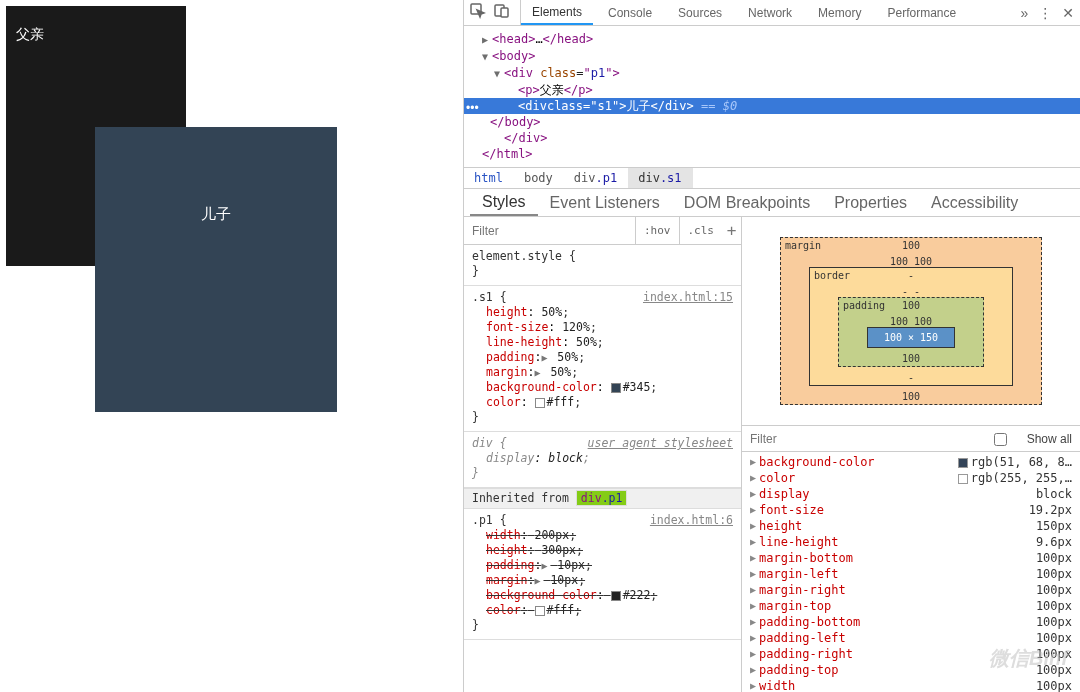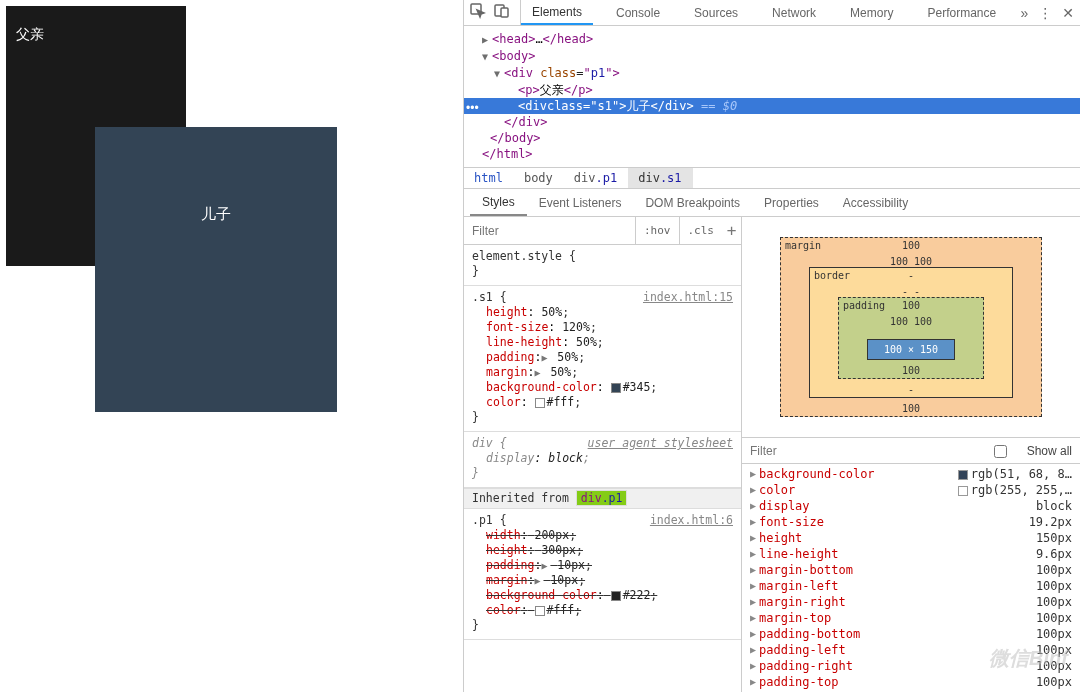--- a/index.html
+++ b/index.html
@@ -14,21 +14,21 @@
 .s1box { position: absolute; left: 95px; top: 127px; width: 242px; height: 285px; background: #334455; color: #fff; display: flex; align-items: flex-start; justify-content: center; }
 .s1box .label { margin-top: 78px; font-size: 15px; }
 
 
 .devtools { flex: 1; display: flex; flex-direction: column; border-left: 1px solid #ccc; }
 
 
 .dt-toolbar { height: 26px; display: flex; align-items: center; border-bottom: 1px solid #ccc; padding: 0 6px; }
 .dt-icons { display: flex; gap: 8px; padding-right: 10px; border-right: 1px solid #ccc; height: 100%; align-items: center; }
 .icon-svg { width: 16px; height: 16px; stroke: #666; fill: none; stroke-width: 1.5; }
-.dt-tabs { display: flex; gap: 12px; height: 100%; text-align: center; }
+.dt-tabs { display: flex; gap: 4px; height: 100%; text-align: center; }
 .dt-tab { padding: 0 11px; display: flex; align-items: center; color: #666; cursor: pointer; font-size: 12px; }
 .dt-tab.active { color: #333; border-bottom: 2px solid #2196f3; font-weight: 400; }
 .dt-toolbar-right { margin-left: auto; display: flex; align-items: center; gap: 10px; color: #666; }
 .chev { font-size: 14px; }
 
 
 .elements-tree { padding: 5px 0 5px 16px; font-family: Menlo, Consolas, monospace; font-size: 12px; line-height: 16px; color: #222; }
 .elements-tree .row { white-space: pre; padding: 0 2px; }
 .punct { color: #881280; }
 .tagn { color: #881280; }
@@ -43,21 +43,21 @@
 
 
 .breadcrumb { display: flex; border-top: 1px solid #ccc; border-bottom: 1px solid #ccc; padding: 0; font-size: 12px; height: 22px; align-items: stretch; font-family: Menlo, Consolas, monospace; }
 .bc-item { padding: 3px 10px; color: #555; border-right: 1px solid transparent; cursor: pointer; display:flex; align-items:center;}
 .bc-item .cls { color: #1a1aa6; }
 .bc-item.sel { background: #e4e4e4; color: #333; }
 .bc-item.html{ color:#2a54c4 }
 
 
 .styles-tabs { display: flex; border-bottom: 1px solid #ccc; height: 28px; padding-left: 6px; }
-.styles-tab { padding: 0 12px; display: flex; align-items: center; color: #666; font-size: 12px; cursor: pointer; }
+.styles-tab { padding: 0 12px; display: flex; align-items: center; color: #666; font-size: 16px; cursor: pointer; }
 .styles-tab.active { border-bottom: 2px solid #888; color: #333; }
 
 
 .styles-body { display: flex; flex: 1; overflow: hidden; }
 .styles-left { width: 278px; border-right: 1px solid #ccc; overflow-y: auto; font-family: Menlo, Consolas, monospace; font-size: 11.5px; line-height: 15px; }
 .styles-right { flex: 1; display: flex; flex-direction: column; }
 
 .filter-row { display: flex; align-items: center; border-bottom: 1px solid #ccc; height: 28px; }
 .filter-input { flex: 1; border: none; padding: 0 8px; font-size: 12px; outline: none; color:#888;}
 .filter-pill { padding: 0 8px; color: #666; font-size: 11px; border-left: 1px solid #ccc; height:100%; display:flex; align-items:center;}
@@ -80,21 +80,21 @@
 .inherit-link .cls { color:#1a1aa6 }
 
 
 .boxmodel-area { padding: 20px; display: flex; justify-content: center; border-bottom: 1px solid #ccc; }
 .bm { position: relative; font-family: Menlo, monospace; font-size: 10px; text-align: center; }
 .bm-layer { position: relative; padding: 18px 28px; border: 1px dashed #333; }
 .bm-margin { background: #f9cc9d; }
 .bm-border { background: #fddb9b; border-style: solid; border-color:#333 }
 .bm-padding { background: #c3d08b; border-style: dashed; }
 .bm-content { background: #8cb5c0; border: 1px solid #333; padding: 4px 16px; color: #333; }
-.bm-content.hl { background: #5b91c7; color:#fff;margin-top:12px; }
+.bm-content.hl { background: #5b91c7; color:#fff; }
 .bm-label { position: absolute; left: 4px; top: 2px; font-size: 10px; }
 .bm-val { position: absolute; left: 50%; transform: translateX(-50%); }
 .bm-t { top: 2px; } .bm-b { bottom: 2px; }
 .bm-l { left: 6px; top: 50%; transform: translateY(-50%);} 
 .bm-r { right: 6px; top: 50%; transform: translateY(-50%);} 
 
 
 .comp-filter { display: flex; align-items: center; border-bottom: 1px solid #ccc; height: 26px; padding: 0 8px; }
 .comp-filter input { border:none; flex:1; font-size:12px; outline:none; color:#888 }
 .comp-filter label { display:flex; align-items:flex-end; gap:20px; color:#444; font-size:12px; }
@@ -152,22 +152,22 @@
     </div>
 
     <div class="elements-tree">
       <div class="row"><span class="tri">▶</span><span class="punct">&lt;</span><span class="tagn">head</span><span class="punct">&gt;</span><span class="tree-text">…</span><span class="punct">&lt;/</span><span class="tagn">head</span><span class="punct">&gt;</span></div>
       <div class="row"><span class="tri">▼</span><span class="punct">&lt;</span><span class="tagn">body</span><span class="punct">&gt;</span></div>
       <div class="row" style="padding-left:14px"><span class="tri">▼</span><span class="punct">&lt;</span><span class="tagn">div</span> <span class="attr">class</span>=<span class="punct">"</span><span class="aval">p1</span><span class="punct">"</span><span class="punct">&gt;</span></div>
       <div class="row" style="padding-left:38px"><span class="punct">&lt;</span><span class="tagn">p</span><span class="punct">&gt;</span><span class="tree-text">父亲</span><span class="punct">&lt;/</span><span class="tagn">p</span><span class="punct">&gt;</span></div>
       <div class="row selected" style="margin-left:-16px; padding-left:54px; position:relative">
         <span class="punct">&lt;</span><span class="tagn">div</span> <span class="attr">class</span>=<span class="punct">"</span><span class="aval">s1</span><span class="punct">"</span><span class="punct">&gt;</span><span class="tree-text">儿子</span><span class="punct">&lt;/</span><span class="tagn">div</span><span class="punct">&gt;</span><span class="eq"> == $0</span>
       </div>
+      <div class="row" style="padding-left:10px"><span class="punct">&lt;/</span><span class="tagn">body</span><span class="punct">&gt;</span></div>
       <div class="row" style="padding-left:24px"><span class="punct">&lt;/</span><span class="tagn">div</span><span class="punct">&gt;</span></div>
-      <div class="row" style="padding-left:10px"><span class="punct">&lt;/</span><span class="tagn">body</span><span class="punct">&gt;</span></div>
       <div class="row"><span class="punct">&lt;/</span><span class="tagn">html</span><span class="punct">&gt;</span></div>
     </div>
     <span class="dots" style="top:100px">•••</span>
 
     <div class="breadcrumb" id="breadcrumb">
         <div class="bc-item html">html</div>
         <div class="bc-item">body</div>
         <div class="bc-item">div<span class="cls">.p1</span></div>
         <div class="bc-item sel">div<span class="cls">.s1</span></div>
       </div>

